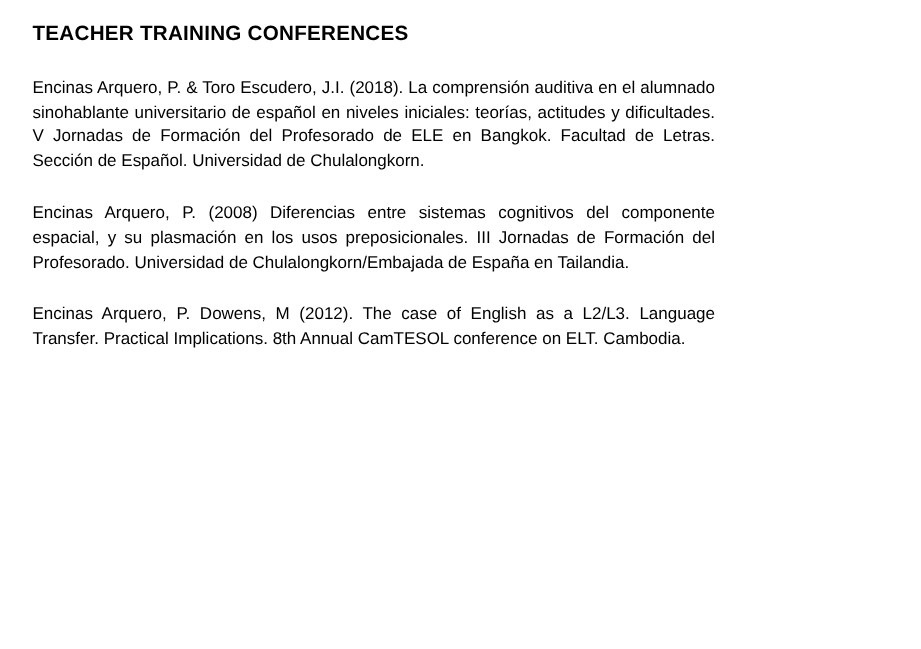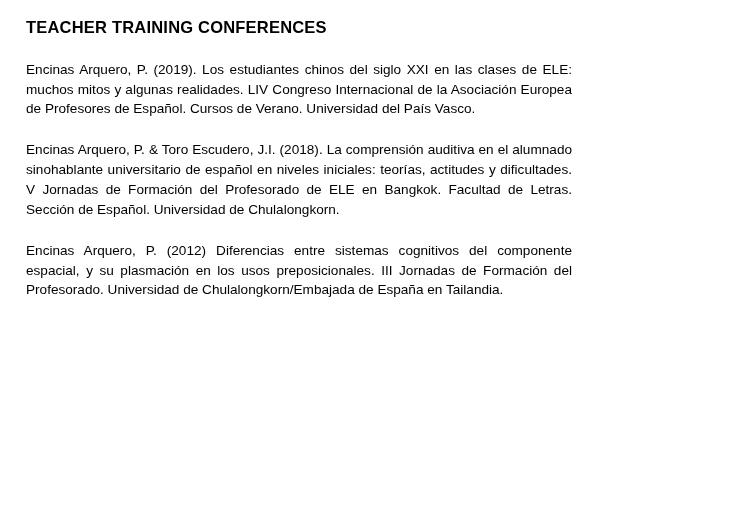--- a/index.html
+++ b/index.html
@@ -37,16 +37,16 @@
   .entry:last-child {
     margin-bottom: 0;
   }
 </style>
 </head>
 <body>
 
 <div class="page">
   <h1 class="doc-title">TEACHER TRAINING CONFERENCES</h1>
 
-  <p class="entry">Encinas Arquero, P. (2019). Los estudiantes chinos del siglo XXI en las clases de ELE: muchos mitos y algunas realidades. LIV Congreso Internacional de la Asociación Europea de Profesores de Español. Cursos de Verano. Universidad del País Vasco.</p>
   <p class="entry">Encinas Arquero, P. &amp; Toro Escudero, J.I. (2018). La comprensión auditiva en el alumnado sinohablante universitario de español en niveles iniciales: teorías, actitudes y dificultades. V Jornadas de Formación del Profesorado de ELE en Bangkok. Facultad de Letras. Sección de Español. Universidad de Chulalongkorn.</p>
-  <p class="entry">Encinas Arquero, P. (2012) Diferencias entre sistemas cognitivos del componente espacial, y su plasmación en los usos preposicionales. III Jornadas de Formación del Profesorado. Universidad de Chulalongkorn/Embajada de España en Tailandia.</p>
+  <p class="entry">Encinas Arquero, P. (2008) Diferencias entre sistemas cognitivos del componente espacial, y su plasmación en los usos preposicionales. III Jornadas de Formación del Profesorado. Universidad de Chulalongkorn/Embajada de España en Tailandia.</p>
+  <p class="entry">Encinas Arquero, P. Dowens, M (2012). The case of English as a L2/L3. Language Transfer. Practical Implications. 8th Annual CamTESOL conference on ELT. Cambodia.</p>
 </div>
 
 </body></html>

